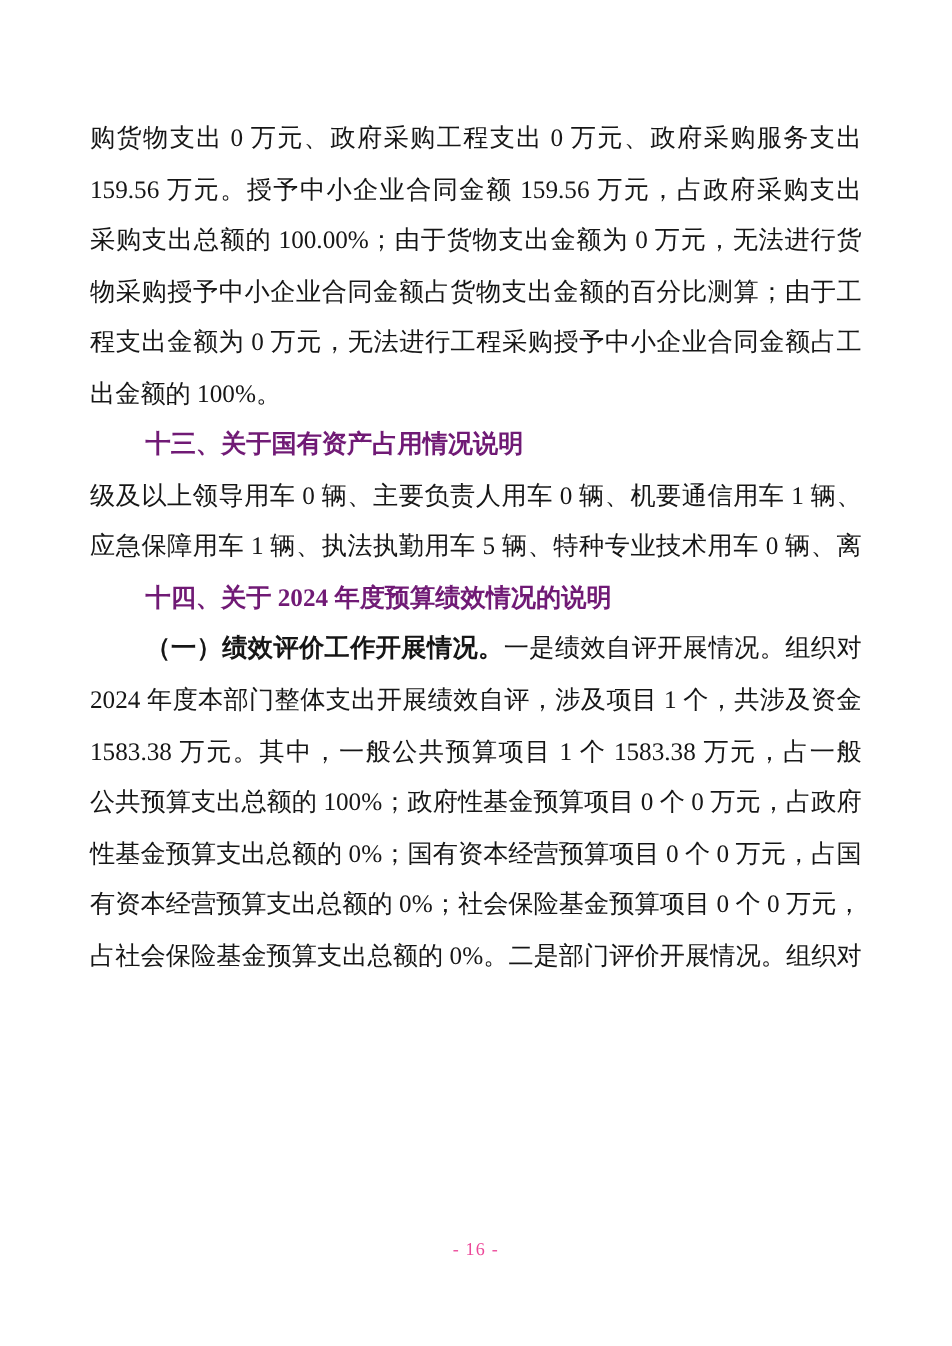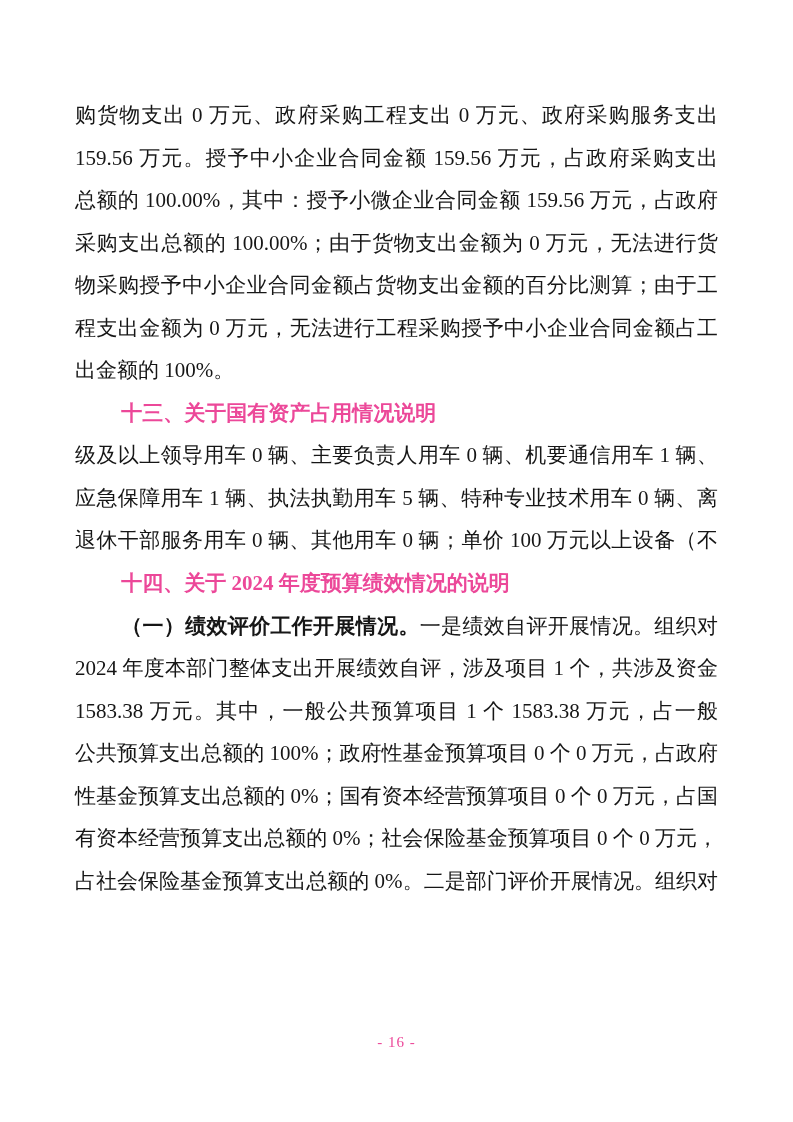--- a/index.html
+++ b/index.html
@@ -35,21 +35,21 @@
   }
   .line.no-fill {
     text-align: left;
     text-align-last: left;
   }
   .line.indent {
     text-indent: 2.2em;
   }
   .heading .line {
     font-weight: bold;
-    color: #ec4899;
+    color: #701a75;
   }
   .bold { font-weight: bold; }
   .footer {
     position: absolute;
     top: 1034px;
     left: 0;
     width: 100%;
     text-align: center;
     font-size: 15px;
     letter-spacing: 1px;
@@ -57,33 +57,31 @@
   }
 </style>
 </head>
 <body>
 
 <div class="page">
   <div class="doc">
       <div class="block paragraph">
         <div class="line"><span>购货物支出 0 万元、政府采购工程支出 0 万元、政府采购服务支出</span></div>
         <div class="line"><span>159.56 万元。授予中小企业合同金额 159.56 万元，占政府采购支出</span></div>
-        <div class="line"><span>总额的 100.00%，其中：授予小微企业合同金额 159.56 万元，占政府</span></div>
         <div class="line"><span>采购支出总额的 100.00%；由于货物支出金额为 0 万元，无法进行货</span></div>
         <div class="line"><span>物采购授予中小企业合同金额占货物支出金额的百分比测算；由于工</span></div>
         <div class="line"><span>程支出金额为 0 万元，无法进行工程采购授予中小企业合同金额占工</span></div>
         <div class="line no-fill"><span>出金额的 100%。</span></div>
       </div>
       <div class="block heading">
         <div class="line no-fill indent"><span class="bold">十三、关于国有资产占用情况说明</span></div>
       </div>
       <div class="block paragraph">
         <div class="line"><span>级及以上领导用车 0 辆、主要负责人用车 0 辆、机要通信用车 1 辆、</span></div>
         <div class="line"><span>应急保障用车 1 辆、执法执勤用车 5 辆、特种专业技术用车 0 辆、离</span></div>
-        <div class="line"><span>退休干部服务用车 0 辆、其他用车 0 辆；单价 100 万元以上设备（不</span></div>
       </div>
       <div class="block heading">
         <div class="line no-fill indent"><span class="bold">十四、关于 2024 年度预算绩效情况的说明</span></div>
       </div>
       <div class="block paragraph">
         <div class="line indent"><span class="bold">（一）绩效评价工作开展情况。</span><span>一是绩效自评开展情况。组织对</span></div>
         <div class="line"><span>2024 年度本部门整体支出开展绩效自评，涉及项目 1 个，共涉及资金</span></div>
         <div class="line"><span>1583.38 万元。其中，一般公共预算项目 1 个 1583.38 万元，占一般</span></div>
         <div class="line"><span>公共预算支出总额的 100%；政府性基金预算项目 0 个 0 万元，占政府</span></div>
         <div class="line"><span>性基金预算支出总额的 0%；国有资本经营预算项目 0 个 0 万元，占国</span></div>

